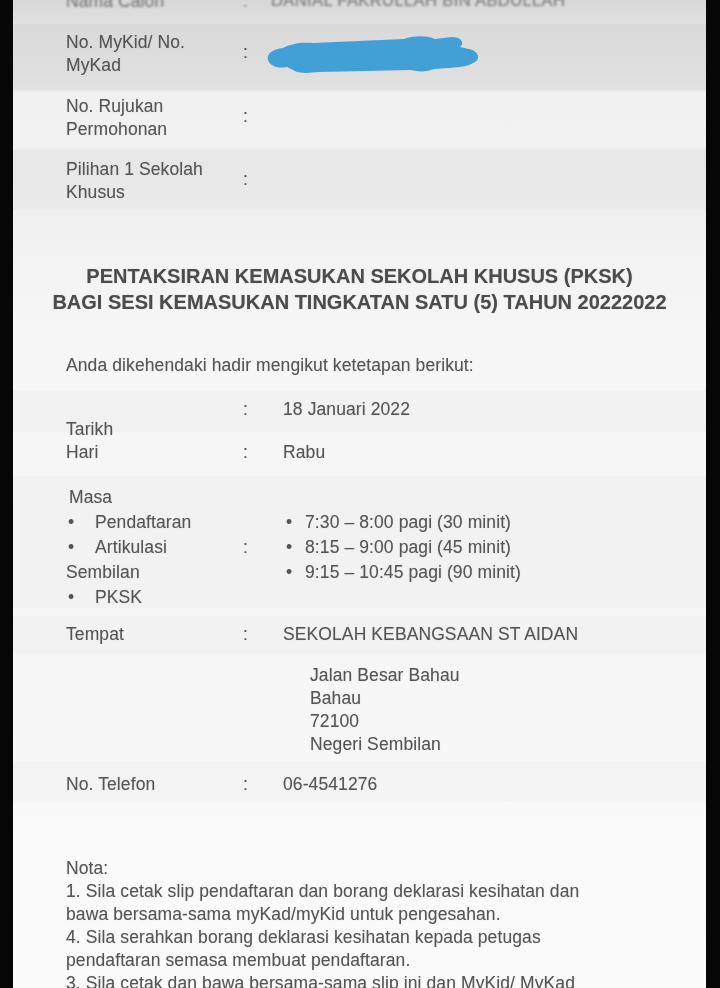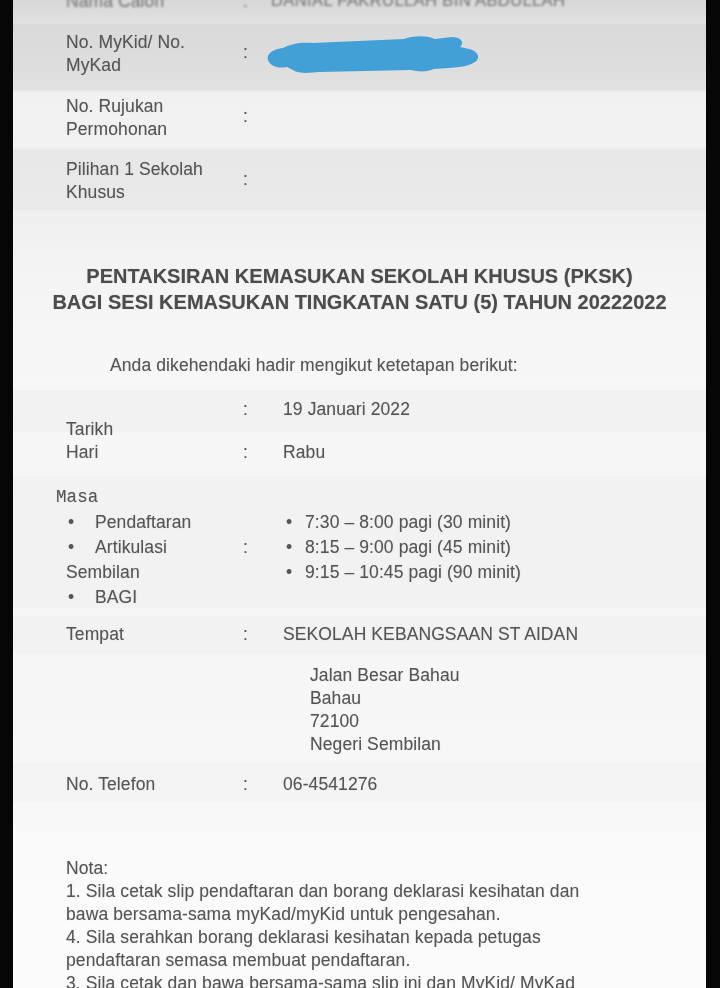--- a/index.html
+++ b/index.html
@@ -81,49 +81,49 @@
     <div>
       <div class="t lbl" style="top:158px;">Pilihan 1 Sekolah Khusus</div>
       <div class="t colon" style="top:169px;">:</div>
     </div>
 
     <div class="heading">
       <div>PENTAKSIRAN KEMASUKAN SEKOLAH KHUSUS (PKSK)</div>
       <div>BAGI SESI KEMASUKAN TINGKATAN SATU (5) TAHUN 20222022</div>
     </div>
 
-    <div class="t" style="top:355px;left:53px;margin-left:44px;">Anda dikehendaki hadir mengikut ketetapan berikut:</div>
+    <div class="t" style="top:355px;left:53px;">Anda dikehendaki hadir mengikut ketetapan berikut:</div>
 
     <div>
       <div class="t" style="top:399px;left:53px;margin-top:20px;">Tarikh</div>
       <div class="t colon" style="top:399px;">:</div>
-      <div class="t val" style="top:399px;">19 Januari 2022</div>
+      <div class="t val" style="top:399px;">18 Januari 2022</div>
     </div>
 
     <div>
       <div class="t" style="top:442px;left:53px;">Hari</div>
       <div class="t colon" style="top:442px;">:</div>
       <div class="t val" style="top:442px;">Rabu</div>
     </div>
 
     <div>
-      <div class="t" style="top:487px;left:43px;font-family:Liberation Mono, monospace;">Masa</div>
+      <div class="t" style="top:487px;left:56px;">Masa</div>
 
       <div class="t mi" style="top:512px;left:55px;">
         <span class="bu">•</span>
         <span>Pendaftaran</span>
       </div>
       <div class="t mi" style="top:537px;left:55px;">
         <span class="bu">•</span>
         <span>Artikulasi</span>
       </div>
       <div class="t" style="top:562px;left:53px;">Sembilan</div>
       <div class="t mi" style="top:587px;left:55px;">
         <span class="bu">•</span>
-        <span>BAGI</span>
+        <span>PKSK</span>
       </div>
 
       <div class="t colon" style="top:537px;">:</div>
 
       <div class="t mi times" style="top:512px;left:273px;">
         <span class="bu">•</span>
         <span>7:30 – 8:00 pagi (30 minit)</span>
       </div>
       <div class="t mi times" style="top:537px;left:273px;">
         <span class="bu">•</span>

